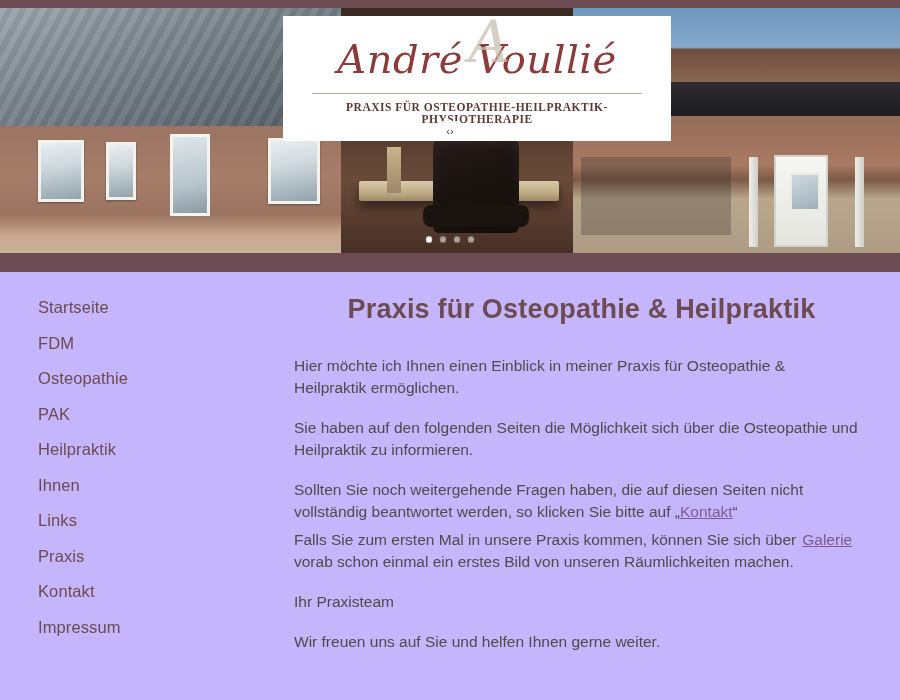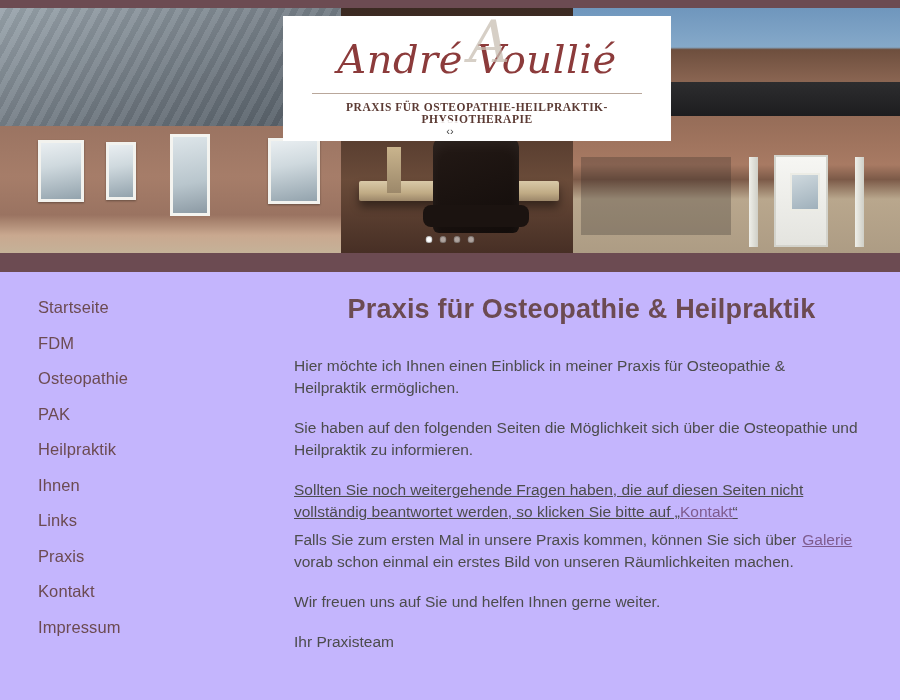--- a/index.html
+++ b/index.html
@@ -287,21 +287,21 @@
     text-align: center;
     margin: 8px 0 30px 0;
     letter-spacing: .2px;
   }
   .para {
     color: #4c4c4c;
     font-size: 15.5px;
     line-height: 1.42;
     margin: 0 8px 18px 0;
   }
-  .para.tight { margin-bottom: 6px; text-decoration: underline; }
+  .para.tight { margin-bottom: 6px; }
   a.inline-link {
     color: #7e5b8e;
     text-decoration: underline;
     cursor: pointer;
   }
   a.galerie-link {
     color: #7e5b8e;
     text-decoration: underline;
     cursor: pointer;
     padding-left: 6px;
@@ -381,18 +381,18 @@
       <h1 class="page-title">Praxis für Osteopathie &amp; Heilpraktik</h1>
 
       <p class="para">Hier möchte ich Ihnen einen Einblick in meiner Praxis für Osteopathie &amp; Heilpraktik ermöglichen.</p>
 
       <p class="para">Sie haben auf den folgenden Seiten die Möglichkeit sich über die Osteopathie und Heilpraktik zu informieren.</p>
 
       <p class="para tight"><span>Sollten Sie noch weitergehende Fragen haben, die auf diesen Seiten nicht vollständig beantwortet werden, so klicken Sie bitte auf „</span><a class="inline-link">Kontakt</a><span>“</span></p>
 
       <p class="para"><span>Falls Sie zum ersten Mal in unsere Praxis kommen, können Sie sich über</span><a class="galerie-link">Galerie</a><br><span>vorab schon einmal ein erstes Bild von unseren Räumlichkeiten machen.</span></p>
 
+      <p class="para">Ihr Praxisteam</p>
+
       <p class="para">Wir freuen uns auf Sie und helfen Ihnen gerne weiter.</p>
-
-      <p class="para">Ihr Praxisteam</p>
     </main>
   </div>
 </div>
 
 </body></html>

